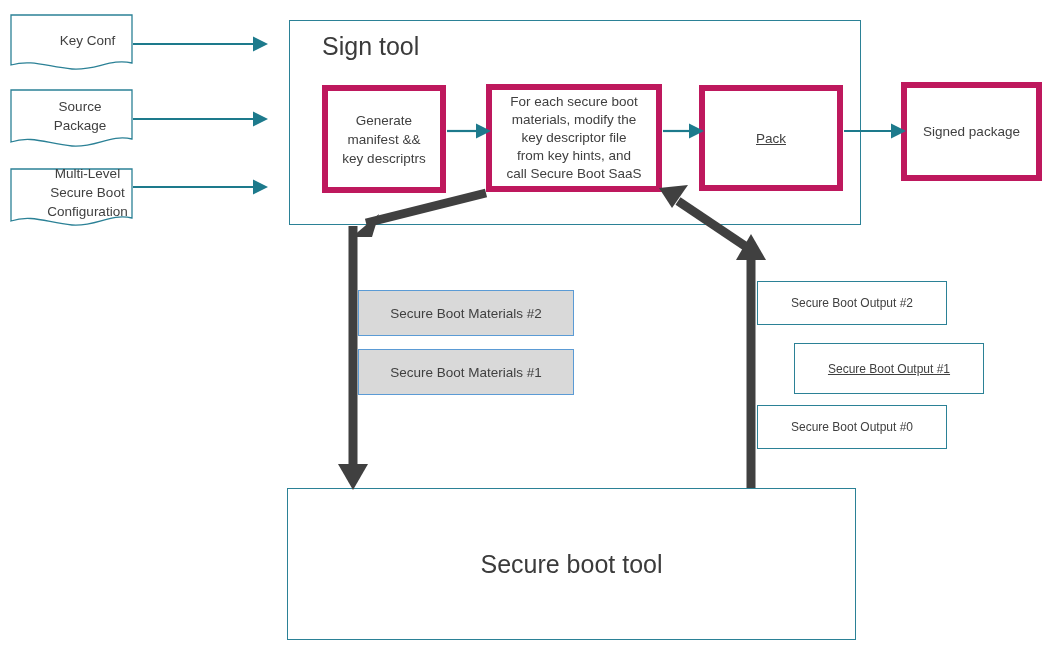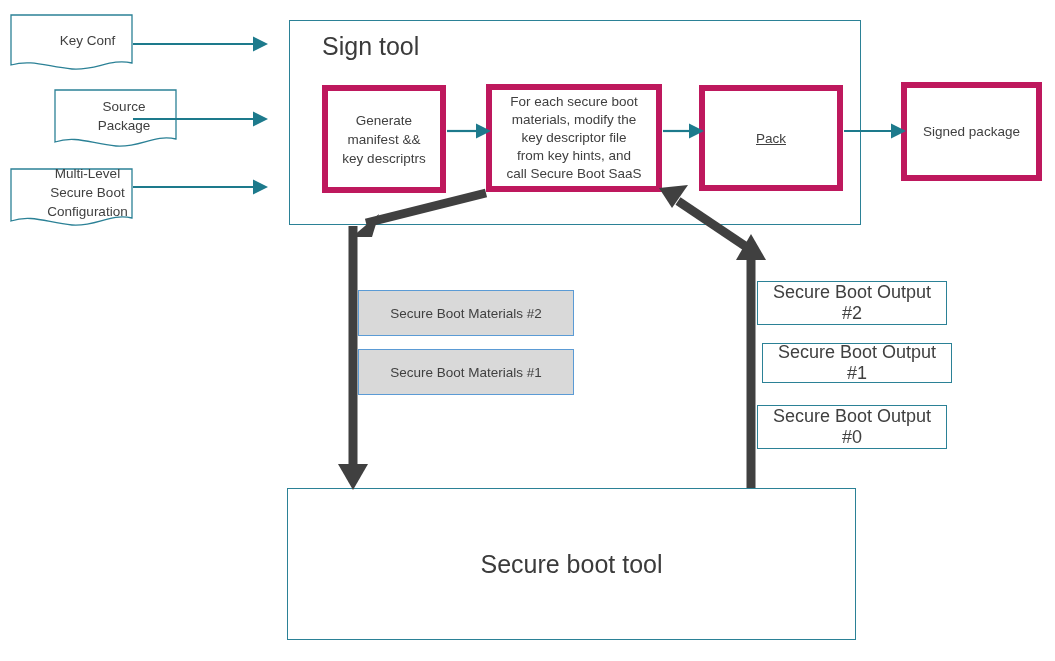--- a/index.html
+++ b/index.html
@@ -73,21 +73,21 @@
 
   .mat-box {
     background: #d9d9d9;
     border: 1px solid #5b9bd5;
     font-size: 13.5px;
   }
 
   .out-box {
     background: #ffffff;
     border: 1px solid #2b8196;
-    font-size: 18px;
+    font-size: 12px;
   }
 
   .proc-box { font-size: 13.5px; line-height: 18px; }
 
   
   #thin-arrows, #thick-arrows {
     position: absolute;
     left: 0;
     top: 0;
     width: 1055px;
@@ -101,21 +101,21 @@
 
 <div id="canvas">
 
   <div class="doc-shape" style="left:10px; top:14px; width:123px; height:60px;">
     <svg width="123" height="60" viewBox="0 0 123 60">
       <path d="M1,1 L122,1 L122,49 C100,44 86,57 62,55 C38,53 22,45 1,51 Z" fill="#ffffff" stroke="#2b8196" stroke-width="1.3"></path>
     </svg>
     <div class="doc-label" style="top:17px;">Key Conf</div>
   </div>
 
-  <div class="doc-shape" style="left:10px; top:89px; width:108px; height:63px;margin-left:44px;">
+  <div class="doc-shape" style="left:10px; top:89px; width:108px; height:63px;">
     <svg width="123" height="63" viewBox="0 0 123 63">
       <path d="M1,1 L122,1 L122,50 C100,45 86,59 62,57 C38,55 22,46 1,53 Z" fill="#ffffff" stroke="#2b8196" stroke-width="1.3"></path>
     </svg>
     <div class="doc-label" style="top:8px;">Source
 Package</div>
   </div>
 
   <div class="doc-shape" style="left:10px; top:168px; width:123px; height:63px;">
     <svg width="123" height="63" viewBox="0 0 123 63">
       <path d="M1,1 L122,1 L122,50 C100,45 86,59 62,57 C38,55 22,46 1,53 Z" fill="#ffffff" stroke="#2b8196" stroke-width="1.3"></path>
@@ -153,21 +153,21 @@
   <div class="box mat-box" style="left:358px; top:290px; width:216px; height:46px;">
     <span class="box-text">Secure Boot Materials #2</span>
   </div>
   <div class="box mat-box" style="left:358px; top:349px; width:216px; height:46px;">
     <span class="box-text">Secure Boot Materials #1</span>
   </div>
 
   <div class="box out-box" style="left:757px; top:281px; width:190px; height:44px;">
     <span class="box-text">Secure Boot Output #2</span>
   </div>
-  <div class="box out-box" style="left:762px; top:343px; width:190px; height:40px;">
+  <div class="box out-box" style="left:794px; top:343px; width:190px; height:51px;text-decoration:underline;">
     <span class="box-text">Secure Boot Output #1</span>
   </div>
   <div class="box out-box" style="left:757px; top:405px; width:190px; height:44px;">
     <span class="box-text">Secure Boot Output #0</span>
   </div>
 
   <div class="container-box" style="left:287px; top:488px; width:569px; height:152px;"></div>
   <div class="container-title" style="left:287px; top:548px; width:569px; text-align:center; font-size:25px; line-height:32px;">Secure boot tool</div>
 
   <svg id="thin-arrows" viewBox="0 0 1055 661">

